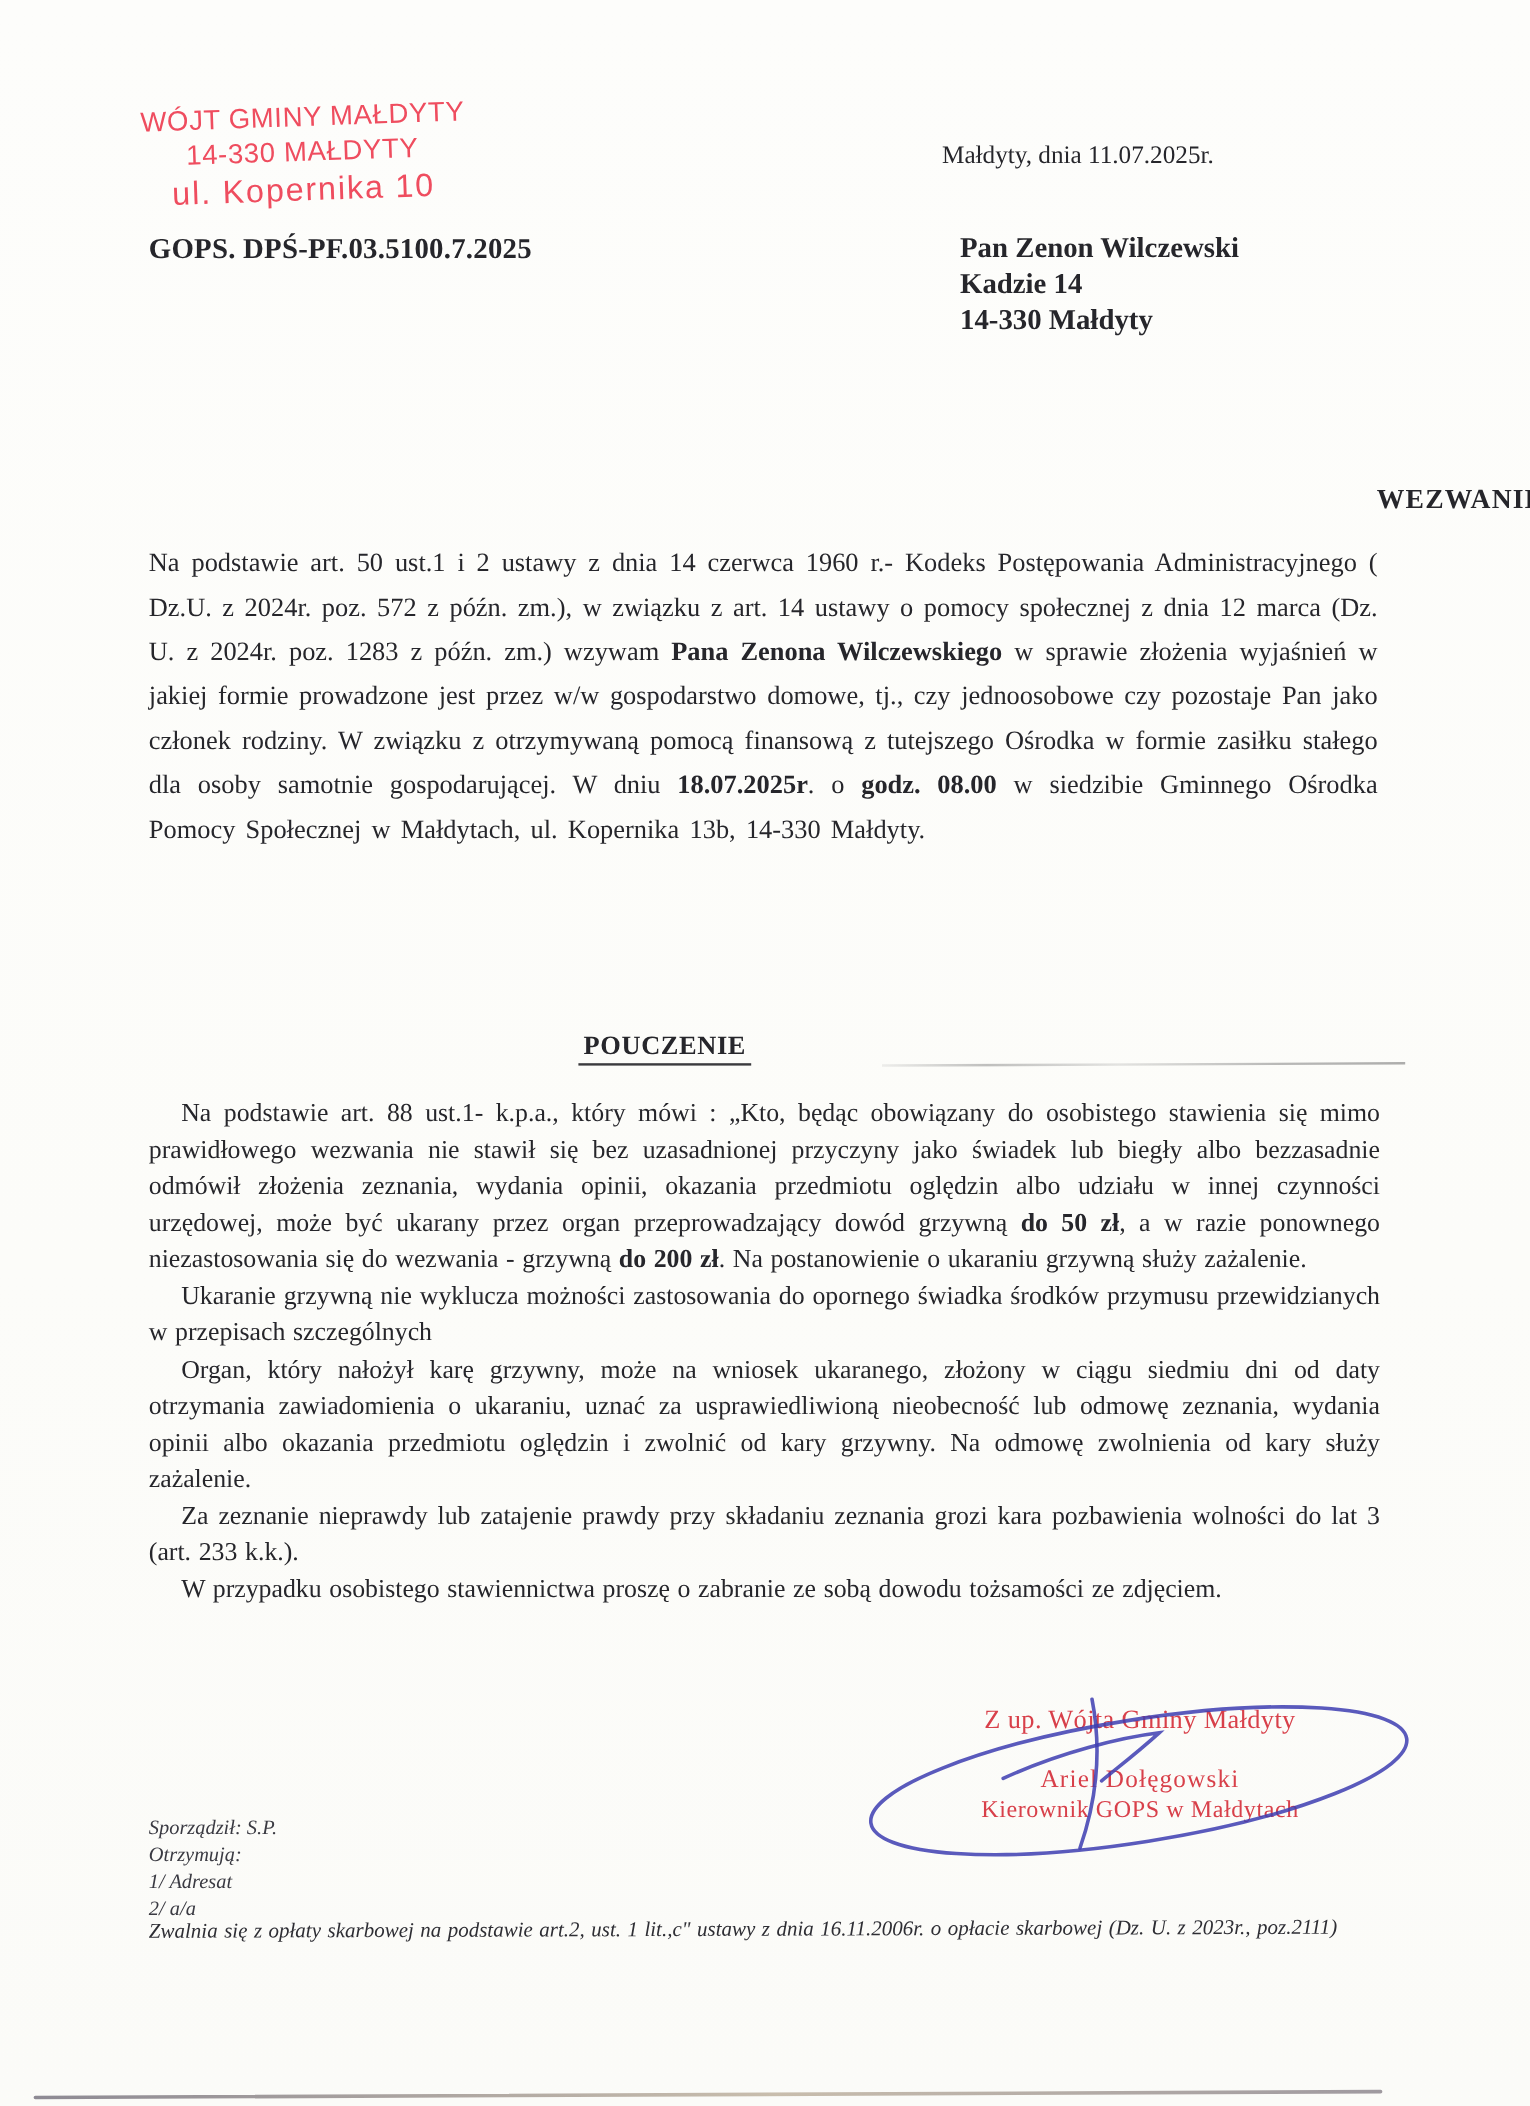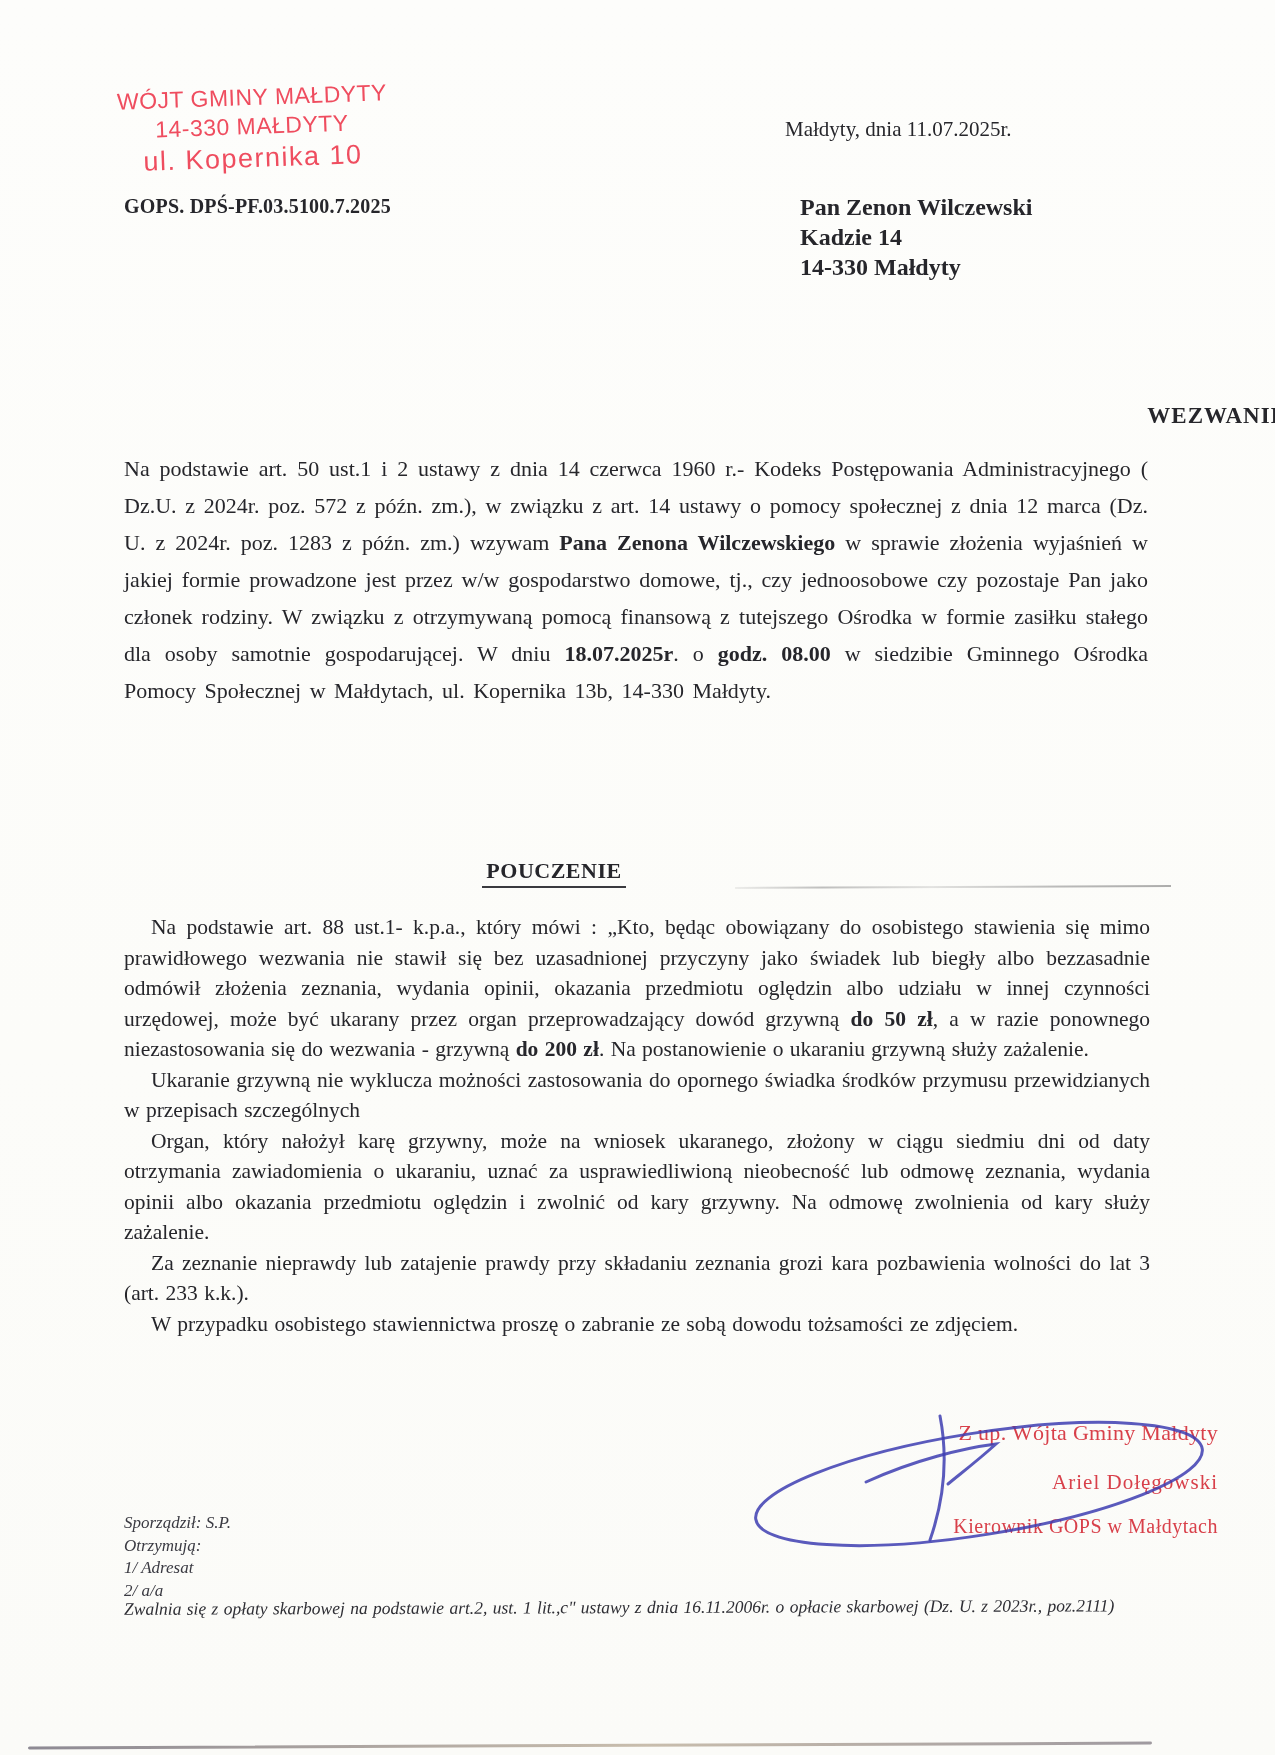--- a/index.html
+++ b/index.html
@@ -18,21 +18,21 @@
     text-align:center;
     transform:rotate(-2deg);
     color:var(--stamp-red,#ee4054);
     font-family:"Liberation Sans", sans-serif;
     opacity:.93;
   }
   .ss-l1{font-size:23px;letter-spacing:.5px;white-space:nowrap;}
   .ss-l2{font-size:23px;letter-spacing:.5px;margin-top:2px;}
   .ss-l3{font-size:27px;letter-spacing:1.5px;margin-top:3px;white-space:nowrap;}
   .dateline{position:absolute;left:785px;top:117px;font-size:21px;}
-  .reference{position:absolute;left:124px;top:195px;font-size:20px;font-weight:bold;letter-spacing:.2px;}
+  .reference{position:absolute;left:124px;top:195px;font-size:24px;font-weight:bold;letter-spacing:.2px;}
   .recipient{position:absolute;left:800px;top:192px;font-size:24px;font-weight:bold;line-height:30px;}
   .title{
     position:absolute;left:12px;top:403px;width:1275px;margin:0;
     text-align:right;font-size:23px;font-weight:bold;letter-spacing:1px;
   }
   .main-para{
     position:absolute;left:124px;top:450px;width:1024px;margin:0;
     font-size:22px;line-height:37px;text-align:justify;word-spacing:3px;
   }
   .pouczenie-head-row{position:absolute;left:0;top:858px;width:1108px;text-align:center;}
@@ -43,24 +43,24 @@
   .fold-line{
     position:absolute;left:735px;top:886px;width:436px;height:2px;
     background:linear-gradient(90deg,rgba(150,150,150,.15),rgba(140,140,140,.55) 20%,rgba(150,150,150,.25) 45%,rgba(130,130,130,.55) 75%,rgba(120,120,120,.6));
     transform:rotate(-.25deg);
   }
   .pouczenie-body{position:absolute;left:124px;top:912px;width:1026px;}
   .pouczenie-body p{
     margin:0;font-size:21.5px;line-height:30.5px;text-align:justify;
     text-indent:27px;word-spacing:1px;
   }
-  .signature{position:absolute;left:742px;top:1420px;width:476px;text-align:right;color:var(--sig-red,#d8404a);}
+  .signature{position:absolute;left:712px;top:1420px;width:476px;text-align:center;color:var(--sig-red,#d8404a);}
   .sig-l1{font-size:22px;letter-spacing:.3px;}
   .sig-name{font-size:21px;margin-top:24px;letter-spacing:1px;}
-  .sig-title{font-size:20px;margin-top:20px;letter-spacing:.5px;}
+  .sig-title{font-size:20px;margin-top:2px;letter-spacing:.5px;}
   .pen{position:absolute;left:-6px;top:-12px;width:486px;height:170px;pointer-events:none;}
   .pen ellipse,.pen path{fill:none;stroke:var(--pen-blue,#3d3db2);stroke-width:3;stroke-linecap:round;opacity:.85;}
   .prepared{position:absolute;left:124px;top:1512px;font-style:italic;font-size:17px;line-height:22.5px;color:#3a3a42;}
   .footer-note{
     position:absolute;left:124px;top:1597px;width:1060px;
     font-style:italic;font-size:17.5px;color:#2e2e34;word-spacing:1px;
     transform:rotate(-.2deg);white-space:nowrap;
   }
   .bottom-edge{
     position:absolute;left:28px;top:1744px;width:1124px;height:3px;

